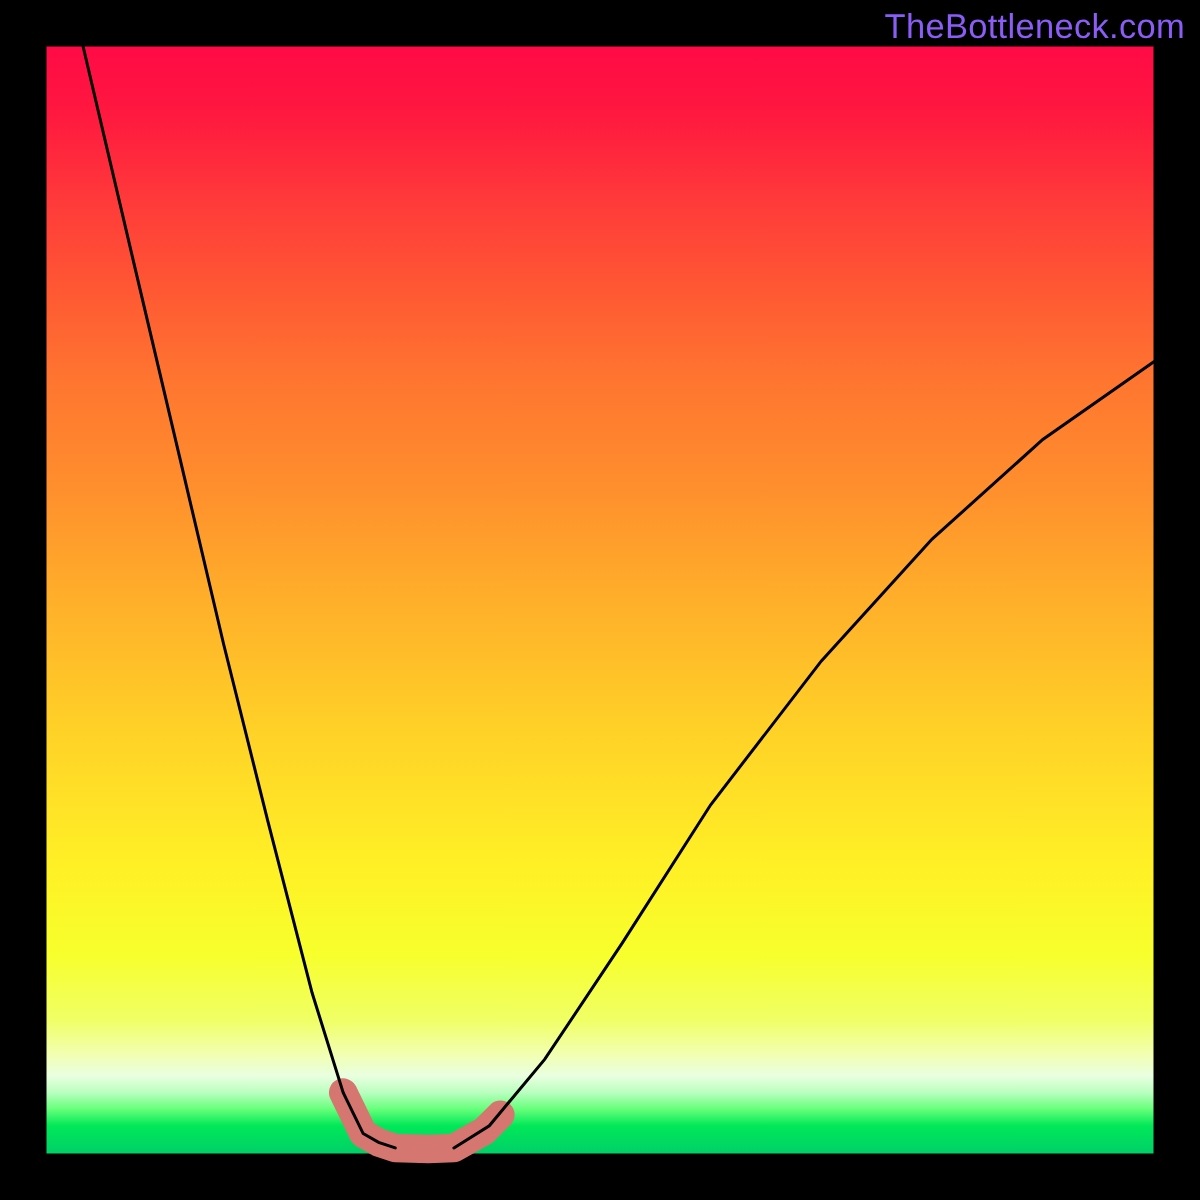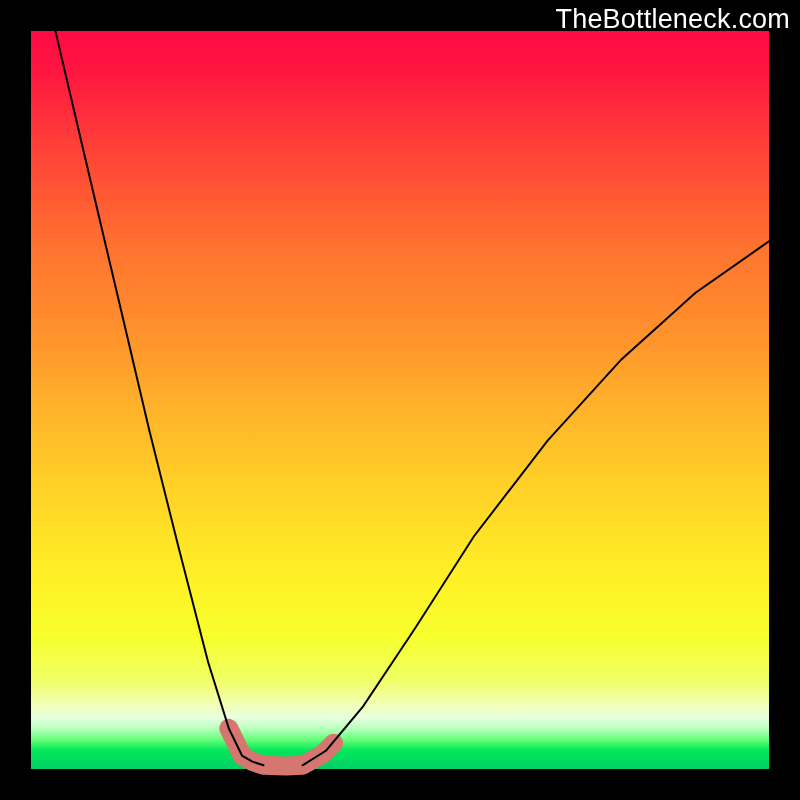--- a/index.html
+++ b/index.html
@@ -34,22 +34,22 @@
       #b9ffbf 94.5%,
       #66ff7a 96%,
       #00e858 97.5%,
       #00d068 100%
     );
   }
   .watermark {
     position: absolute;
     top: 4px;
     right: 10px;
-    color: #ffffff;
-    font-size: 27px;
+    color: #8b5cf6;
+    font-size: 23px;
     letter-spacing: 0.2px;
     font-weight: 400;
   }
   svg.plot {
     position: absolute;
     left: 31px;
     top: 31px;
     width: 738px;
     height: 738px;
     overflow: visible;

